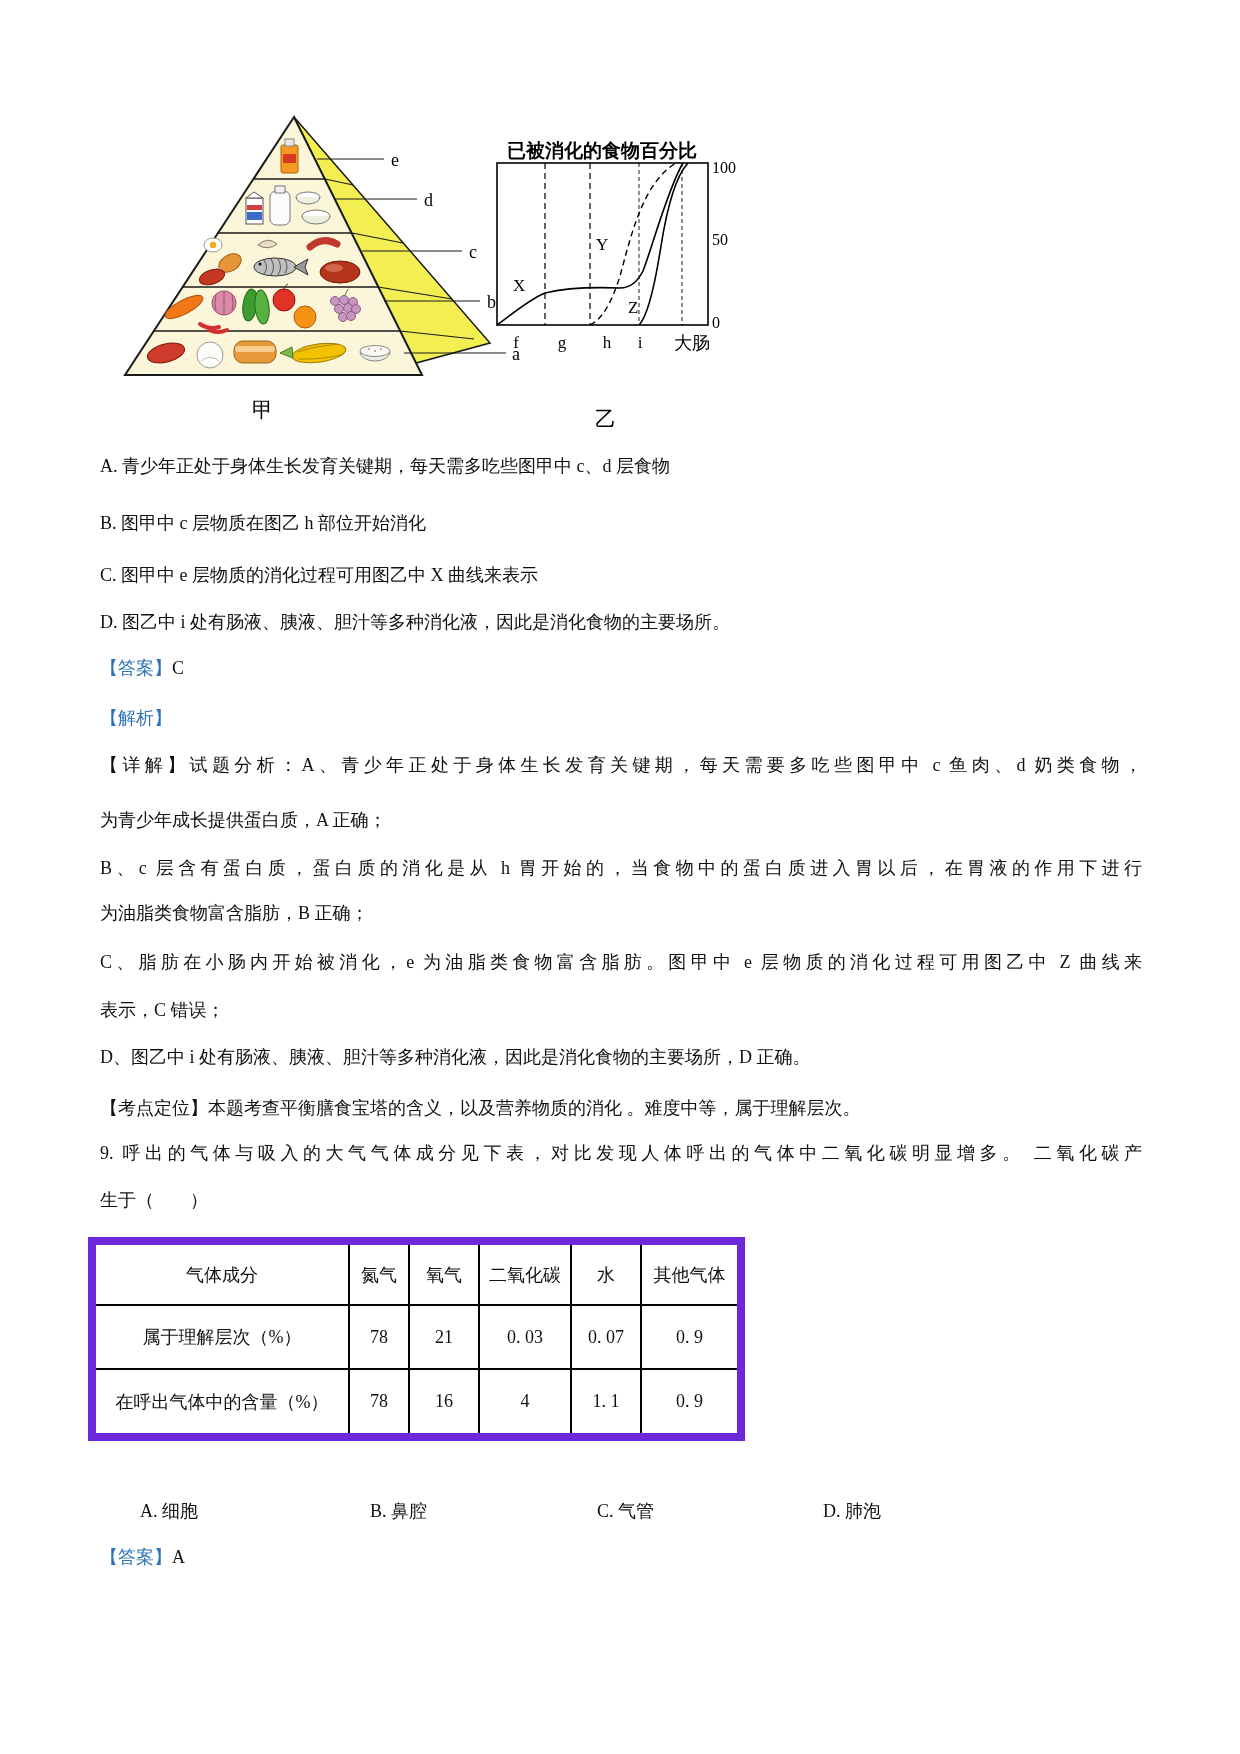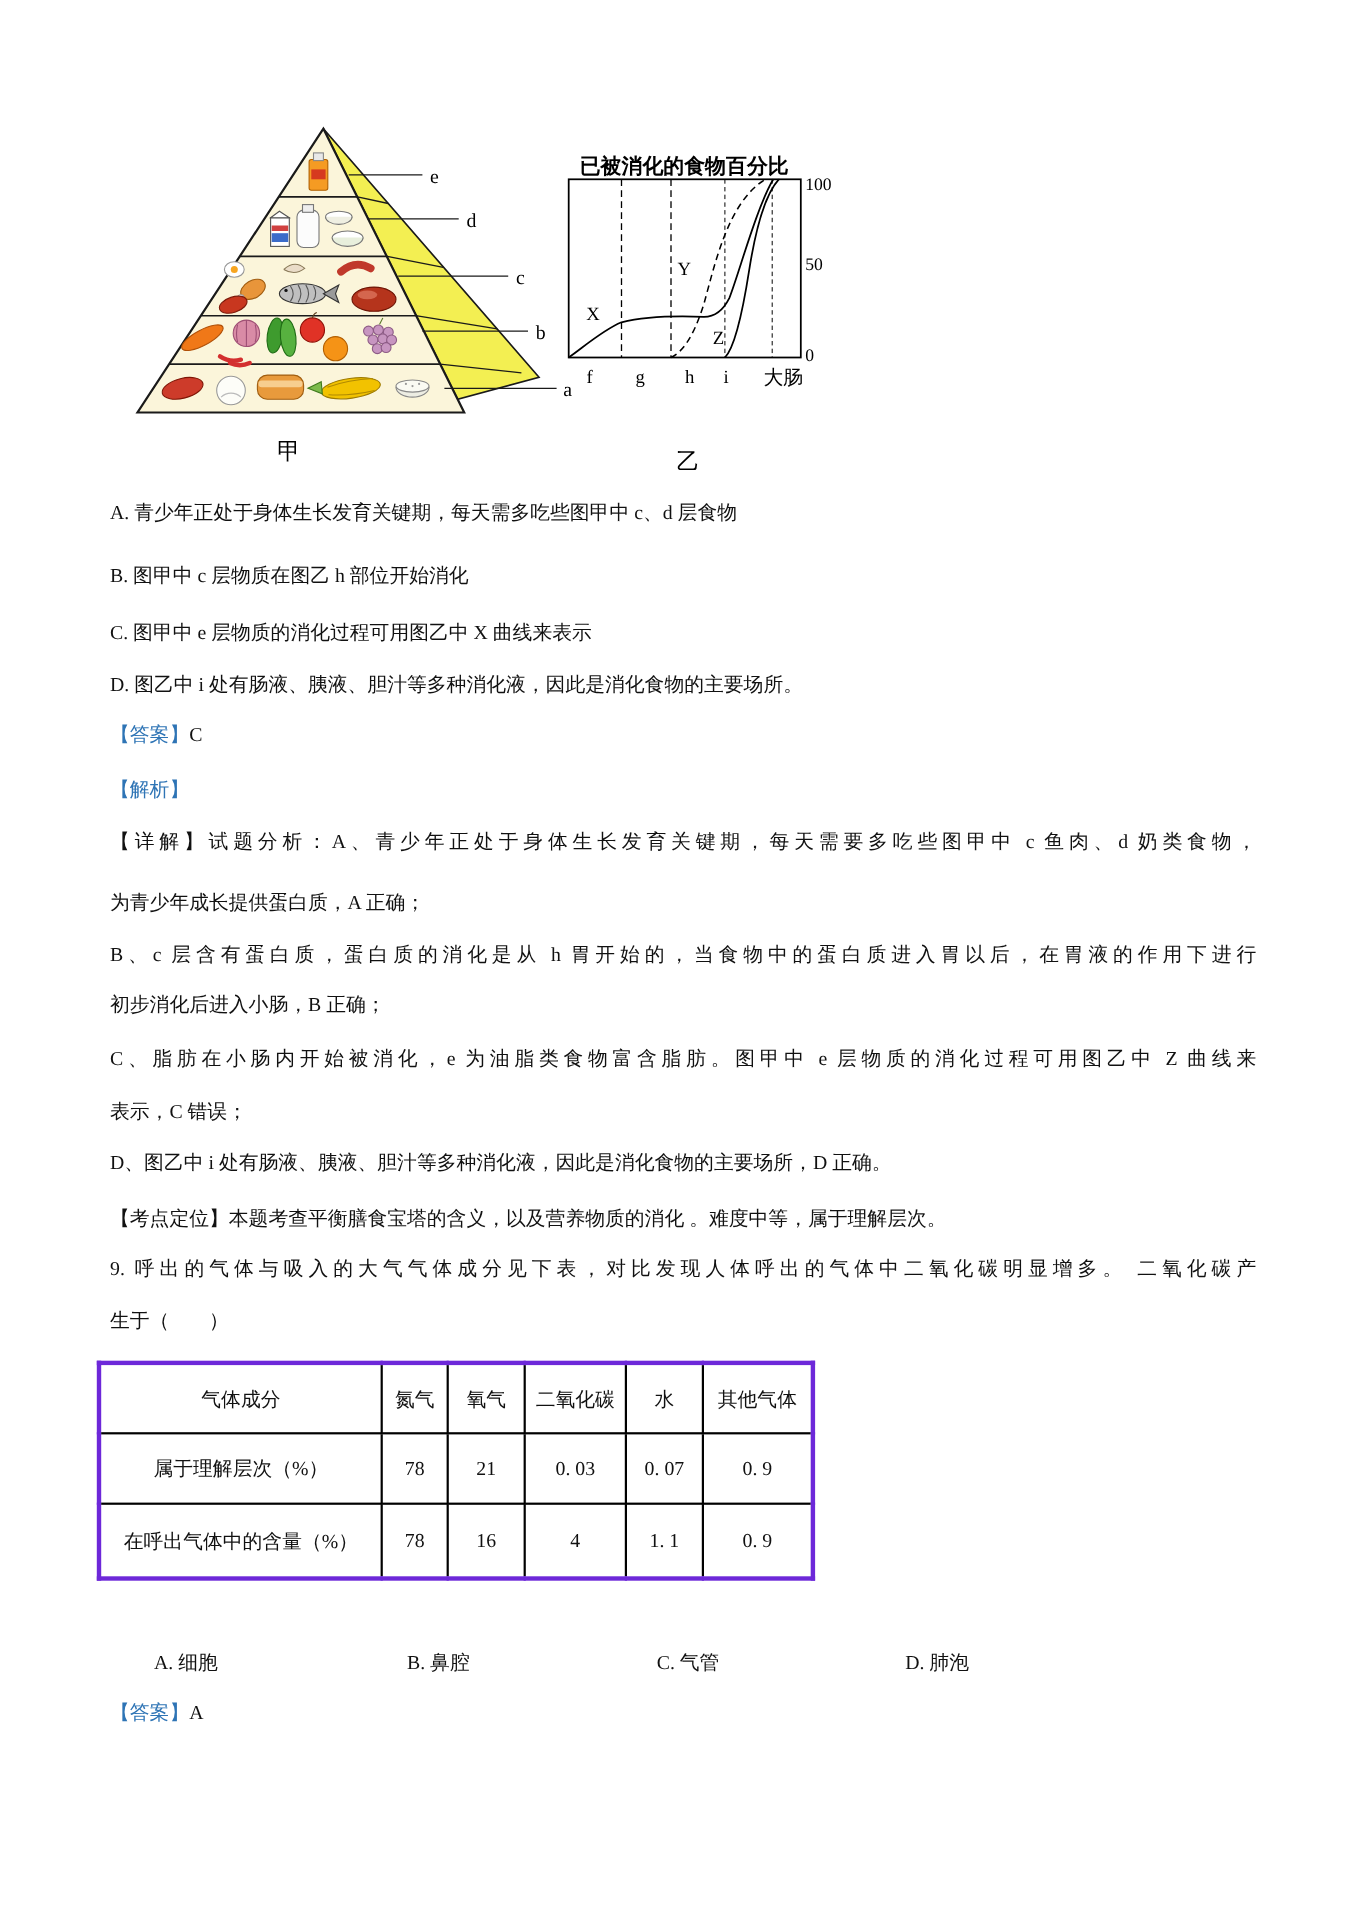--- a/index.html
+++ b/index.html
@@ -3,21 +3,21 @@
 <meta charset="utf-8">
 <style>
   html,body{margin:0;padding:0;background:#888;}
   .page{position:relative;width:1240px;height:1754px;background:#ffffff;margin:0 auto;
         font-family:"Liberation Serif","DejaVu Serif",serif;color:#111;overflow:hidden;}
   .line{position:absolute;left:100px;font-size:18px;line-height:22px;white-space:pre;color:#111;}
   .full{width:1042px;white-space:normal;text-align:justify;text-align-last:justify;}
   .blue{color:#2E74B5;}
   .fig{position:absolute;}
   svg text{font-family:"Liberation Serif","DejaVu Serif",serif;}
-  table.gas{position:absolute;left:88px;top:1237px;border-collapse:collapse;border:4px solid #6d28d9;
+  table.gas{position:absolute;left:88px;top:1237px;border-collapse:collapse;border:8px solid #6d28d9;
             table-layout:fixed;}
   table.gas td{border:2px solid #000;text-align:center;vertical-align:middle;
                font-size:18px;padding:0 4px;color:#111;}
   .q9opts span{position:absolute;font-size:18px;white-space:pre;margin-left:40px;}
   .footer{position:absolute;top:1718px;left:0;width:100%;text-align:center;
           font-size:15px;color:#3d3d3d;letter-spacing:1px;}
 </style>
 </head>
 <body>
 
@@ -156,21 +156,21 @@
       </g>
       <text x="279" y="71" font-size="18">e</text>
       <text x="312" y="111" font-size="18">d</text>
       <text x="357" y="163" font-size="18">c</text>
       <text x="375" y="213" font-size="18">b</text>
       <text x="400" y="265" font-size="18">a</text>
       <text x="140" y="322" font-size="21">甲</text>
     </svg>
   </div>
 
-  <div class="fig" style="left:500px;top:128px;width:260px;height:305px;text-align:center;">
+  <div class="fig" style="left:480px;top:128px;width:260px;height:305px;text-align:center;">
     <svg width="260" height="305" viewBox="0 0 260 305">
       <text x="122" y="29" font-size="19" font-weight="bold" text-anchor="middle">已被消化的食物百分比</text>
       <rect x="17" y="35" width="211" height="162" fill="none" stroke="#000" stroke-width="1.6"></rect>
 
       <g stroke="#000" stroke-width="1.2" stroke-dasharray="6,4">
         <line x1="65" y1="35" x2="65" y2="197"></line>
         <line x1="110" y1="35" x2="110" y2="197"></line>
       </g>
       <g stroke="#000" stroke-width="0.9" stroke-dasharray="4,3">
         <line x1="159" y1="35" x2="159" y2="197"></line>
@@ -203,21 +203,21 @@
   <div class="line" style="top:564px;">C. 图甲中 e 层物质的消化过程可用图乙中 X 曲线来表示</div>
   <div class="line" style="top:611px;">D. 图乙中 i 处有肠液、胰液、胆汁等多种消化液，因此是消化食物的主要场所。</div>
 
   <div class="line" style="top:657px;"><span class="blue">【答案】</span><span>C</span></div>
 
   <div class="line" style="top:707px;"><span class="blue">【解析】</span></div>
 
   <div class="line full" style="top:754px;">【详解】试题分析：A、青少年正处于身体生长发育关键期，每天需要多吃些图甲中 c 鱼肉、d 奶类食物，</div>
   <div class="line" style="top:809px;">为青少年成长提供蛋白质，A 正确；</div>
   <div class="line full" style="top:857px;">B、c 层含有蛋白质，蛋白质的消化是从 h 胃开始的，当食物中的蛋白质进入胃以后，在胃液的作用下进行</div>
-  <div class="line" style="top:902px;">初步消化后进入小肠，B 正确；</div>
+  <div class="line" style="top:902px;">为油脂类食物富含脂肪，B 正确；</div>
   <div class="line full" style="top:951px;">C、脂肪在小肠内开始被消化，e 为油脂类食物富含脂肪。图甲中 e 层物质的消化过程可用图乙中 Z 曲线来</div>
   <div class="line" style="top:999px;">表示，C 错误；</div>
   <div class="line" style="top:1046px;">D、图乙中 i 处有肠液、胰液、胆汁等多种消化液，因此是消化食物的主要场所，D 正确。</div>
   <div class="line" style="top:1097px;">【考点定位】本题考查平衡膳食宝塔的含义，以及营养物质的消化 。难度中等，属于理解层次。</div>
 
   <div class="line full" style="top:1142px;">9. 呼出的气体与吸入的大气气体成分见下表，对比发现人体呼出的气体中二氧化碳明显增多。 二氧化碳产</div>
   <div class="line" style="top:1189px;">生于（　　）</div>
 
   <table class="gas">
     <colgroup>

